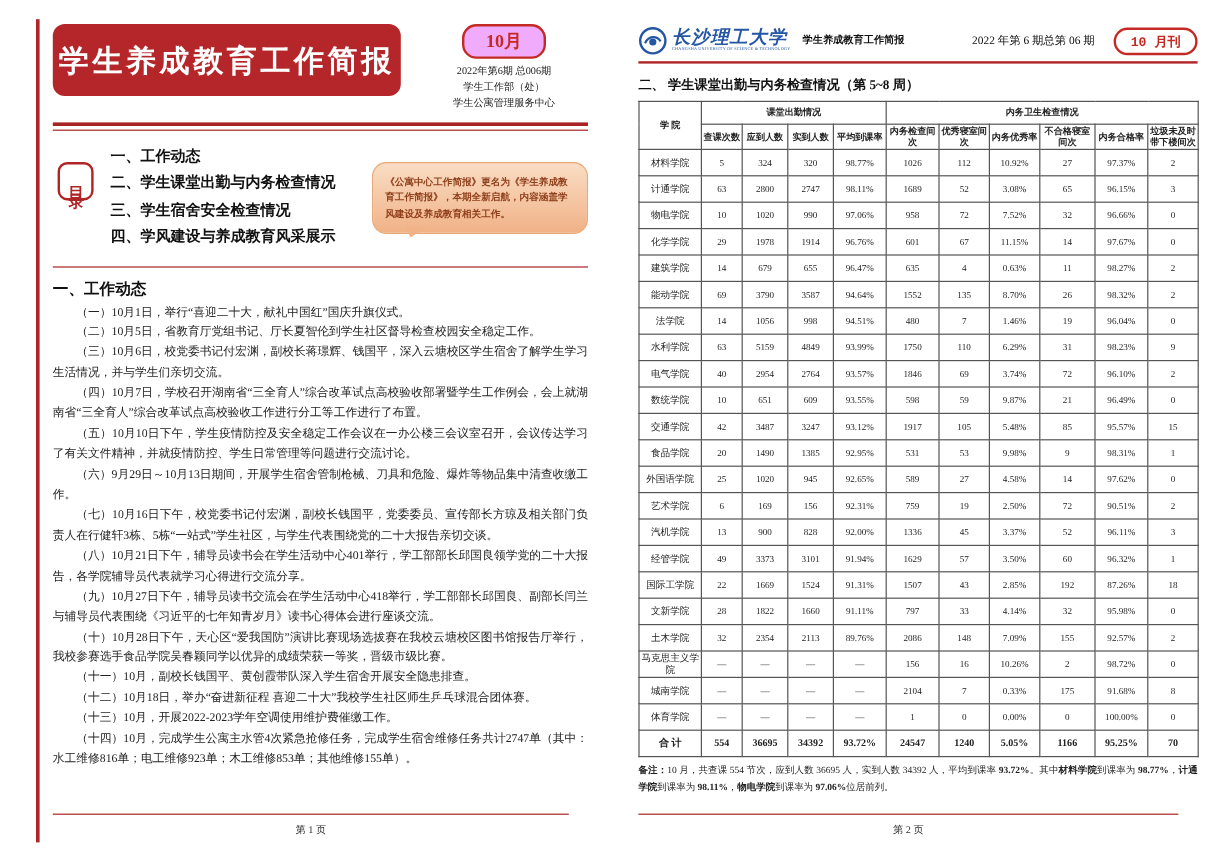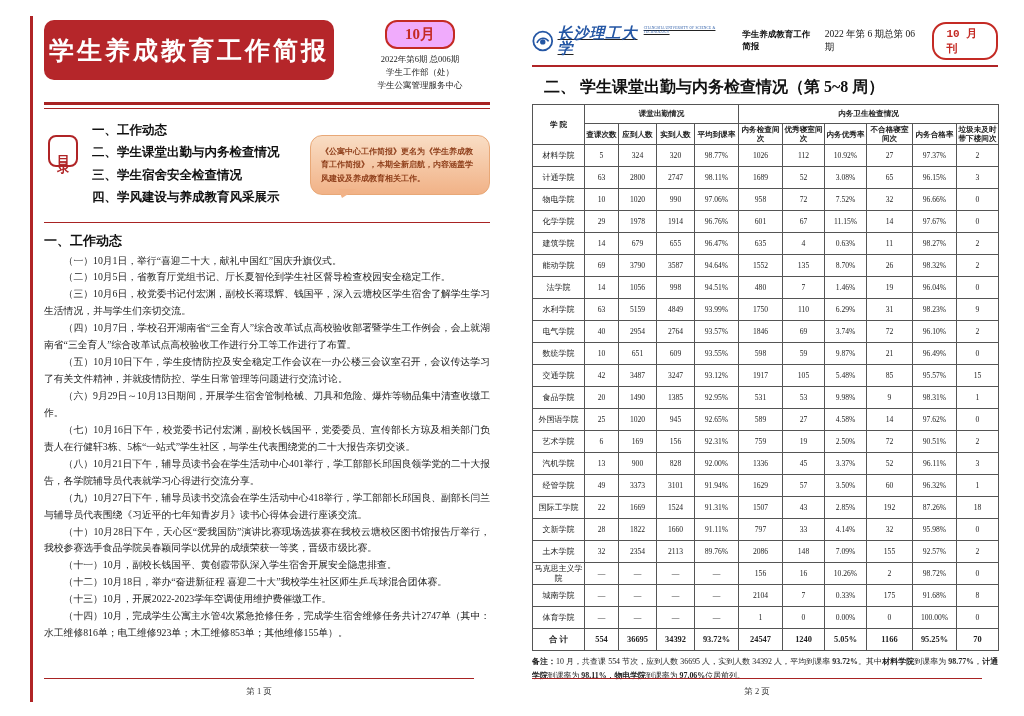--- a/index.html
+++ b/index.html
@@ -45,30 +45,30 @@
   .section-heading{font-size:13px;font-weight:bold;margin:9px 0 3px;color:#111;}
   .paragraphs p{margin:0;text-indent:2em;font-size:9.8px;line-height:1.73;text-align:justify;color:#222;}
   .page-footer{position:absolute;left:0;right:16px;bottom:0;}
   .footer-rule{border-top:1.8px solid #a82323;}
   .page-num{text-align:center;font-size:8.5px;margin-top:7px;color:#333;}
 
   
   .page-right{position:absolute;left:532px;top:22px;width:466px;height:676px;}
   .r-header{display:flex;align-items:center;gap:6px;padding-bottom:5px;border-bottom:2.5px solid #b02426;}
   .logo-wrap{display:flex;align-items:center;gap:4px;}
-  .logo-text-col{display:flex;flex-direction:row;line-height:1;text-decoration:underline;}
+  .logo-text-col{display:flex;flex-direction:column;line-height:1;}
   .logo-name{color:#2456a4;font-size:15px;font-weight:bold;font-style:italic;font-family:"DejaVu Serif",serif;letter-spacing:1px;}
   .logo-caption{color:#2456a4;font-size:3.5px;margin-top:1px;letter-spacing:0.2px;}
   .bulletin-name{font-size:8.5px;font-weight:bold;margin-left:4px;color:#111;}
   .header-issue{margin-left:auto;font-size:9.5px;color:#111;}
   .issue-badge{
     border:2px solid #c42a24;color:#c42a24;border-radius:14px;padding:2px 12px;
     font-size:11px;font-weight:bold;margin-left:10px;background:#fff;font-family:Liberation Mono, monospace;
   }
-  .section2-heading{font-size:16px;font-weight:bold;margin:10px 12px 6px;color:#111;}
+  .section2-heading{font-size:11px;font-weight:bold;margin:10px 0 6px;color:#111;}
   table.attendance{width:100%;border-collapse:collapse;table-layout:fixed;}
   .attendance th,.attendance td{
     border:1px solid #555;font-size:7.6px;text-align:center;vertical-align:middle;
     padding:1px 1px;height:19px;line-height:1.2;color:#222;font-weight:normal;
   }
   .attendance thead th{font-weight:bold;height:16px;}
   .attendance td:first-child{font-size:8px;}
   .attendance .total-row td{font-weight:bold;font-size:8.4px;}
   .note{font-size:7.9px;line-height:1.7;margin-top:4px;text-align:justify;color:#222;}
   .note .b{font-weight:bold;}

